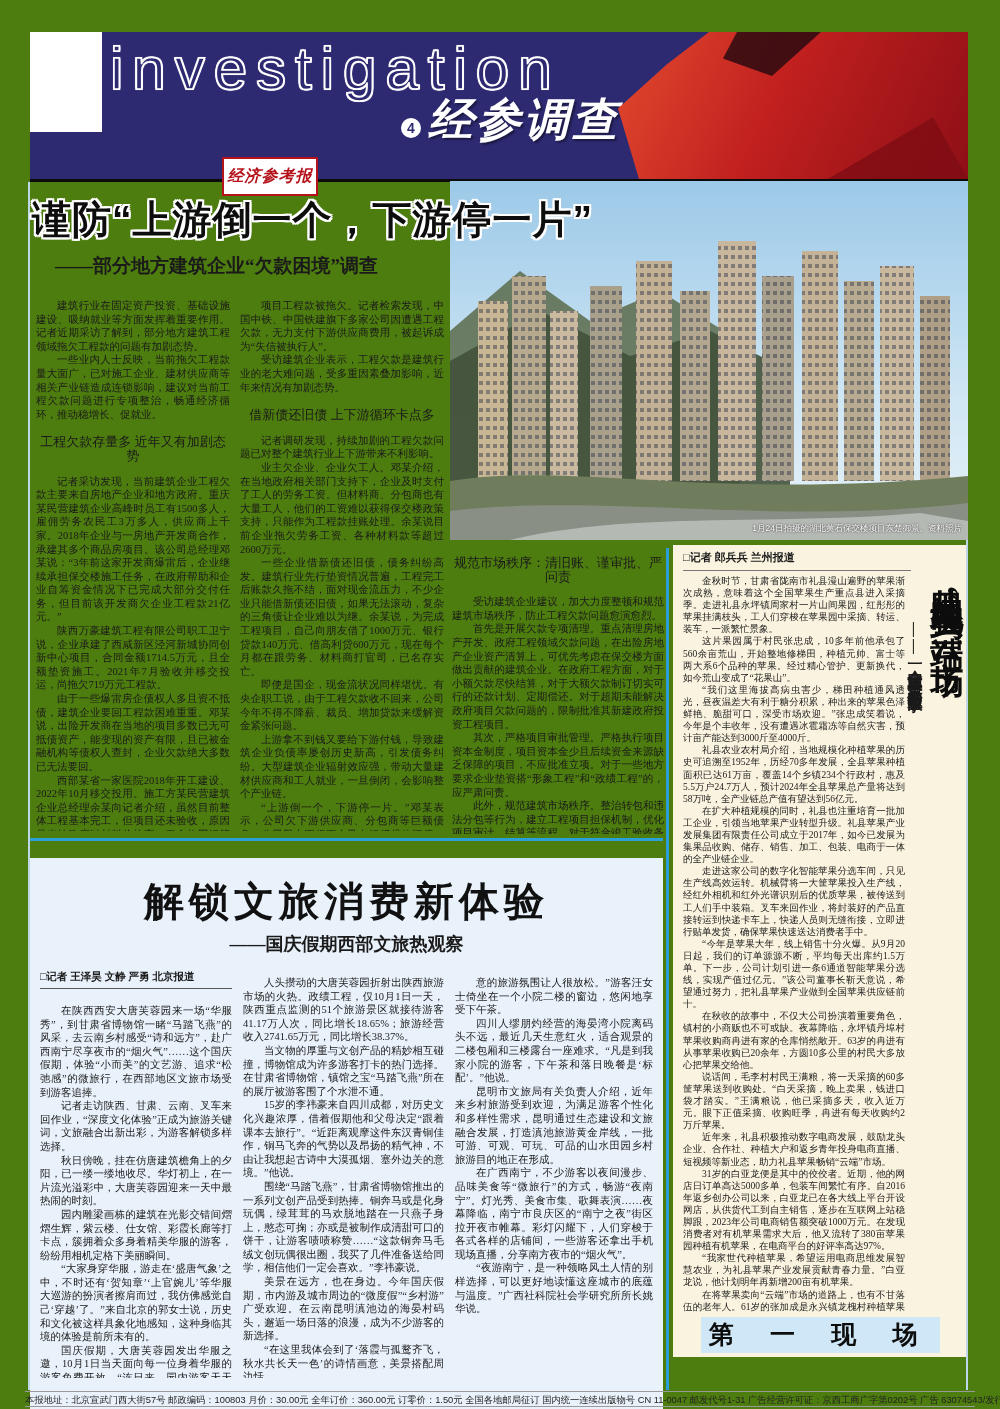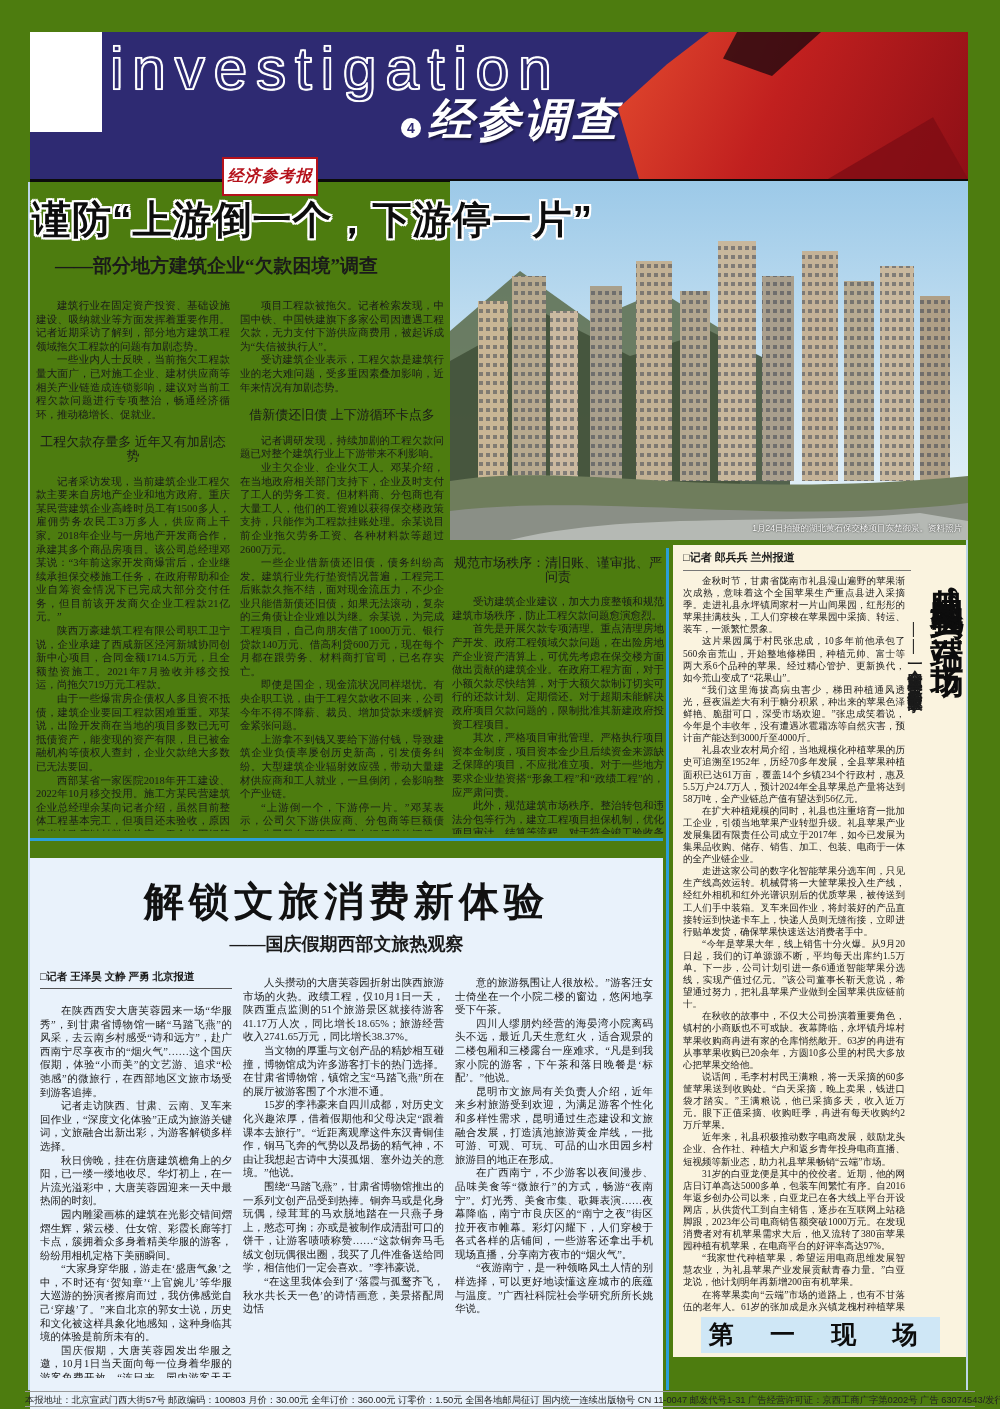--- a/index.html
+++ b/index.html
@@ -202,20 +202,21 @@
         <div class="blk p">园内雕梁画栋的建筑在光影交错间熠熠生辉，紫云楼、仕女馆、彩霞长廊等打卡点，簇拥着众多身着精美华服的游客，纷纷用相机定格下美丽瞬间。</div>
         <div class="blk p">“大家身穿华服，游走在‘盛唐气象’之中，不时还有‘贺知章’‘上官婉儿’等华服大巡游的扮演者擦肩而过，我仿佛感觉自己‘穿越’了。”来自北京的郭女士说，历史和文化被这样具象化地感知，这种身临其境的体验是前所未有的。</div>
         <div class="blk p">国庆假期，大唐芙蓉园发出华服之邀，10月1日当天面向每一位身着华服的游客免费开放。“连日来，园内游客天天爆满，东仓鼓乐、南北狮舞等非遗表演、‘梦回大唐’等精彩演出深受游客喜爱。”大唐芙蓉园工作人员魏贝说。</div>
       </div>
     <div class="abs col c-col2">
 
     <div class="blk p">人头攒动的大唐芙蓉园折射出陕西旅游市场的火热。政绩工程，仅10月1日一天，陕西重点监测的51个旅游景区就接待游客41.17万人次，同比增长18.65%；旅游经营收入2741.65万元，同比增长38.37%。</div>
         <div class="blk p">当文物的厚重与文创产品的精妙相互碰撞，博物馆成为许多游客打卡的热门选择。在甘肃省博物馆，镇馆之宝“马踏飞燕”所在的展厅被游客围了个水泄不通。</div>
         <div class="blk p">15岁的李祎豪来自四川成都，对历史文化兴趣浓厚，借着假期他和父母决定“跟着课本去旅行”。“近距离观摩这件东汉青铜佳作，铜马飞奔的气势以及昂扬的精气神，不由让我想起古诗中大漠孤烟、塞外边关的意境。”他说。</div>
         <div class="blk p">围绕“马踏飞燕”，甘肃省博物馆推出的一系列文创产品受到热捧。铜奔马或是化身玩偶，绿茸茸的马欢脱地踏在一只燕子身上，憨态可掬；亦或是被制作成清甜可口的饼干，让游客啧啧称赞……“这款铜奔马毛绒文创玩偶很出圈，我买了几件准备送给同学，相信他们一定会喜欢。”李祎豪说。</div>
+        <div class="blk p">美景在远方，也在身边。今年国庆假期，市内游及城市周边的“微度假”“乡村游”广受欢迎。在云南昆明滇池边的海晏村码头，邂逅一场日落的浪漫，成为不少游客的新选择。</div>
         <div class="blk p">“在这里我体会到了‘落霞与孤鹜齐飞，秋水共长天一色’的诗情画意，美景搭配周边恬</div>
       </div>
     <div class="abs col c-col3">
 
     <div class="blk p">意的旅游氛围让人很放松。”游客汪女士倚坐在一个小院二楼的窗边，悠闲地享受下午茶。</div>
         <div class="blk p">四川人缪朋灼经营的海晏湾小院离码头不远，最近几天生意红火，适合观景的二楼包厢和三楼露台一座难求。“凡是到我家小院的游客，下午茶和落日晚餐是‘标配’。”他说。</div>
         <div class="blk p">昆明市文旅局有关负责人介绍，近年来乡村旅游受到欢迎，为满足游客个性化和多样性需求，昆明通过生态建设和文旅融合发展，打造滇池旅游黄金岸线，一批可游、可观、可玩、可品的山水田园乡村旅游目的地正在形成。</div>
         <div class="blk p">在广西南宁，不少游客以夜间漫步、品味美食等“微旅行”的方式，畅游“夜南宁”。灯光秀、美食市集、歌舞表演……夜幕降临，南宁市良庆区的“南宁之夜”街区拉开夜市帷幕。彩灯闪耀下，人们穿梭于各式各样的店铺间，一些游客还拿出手机现场直播，分享南方夜市的“烟火气”。</div>
         <div class="blk p">“夜游南宁，是一种领略风土人情的别样选择，可以更好地读懂这座城市的底蕴与温度。”广西社科院社会学研究所所长姚华说。</div>
       </div>

